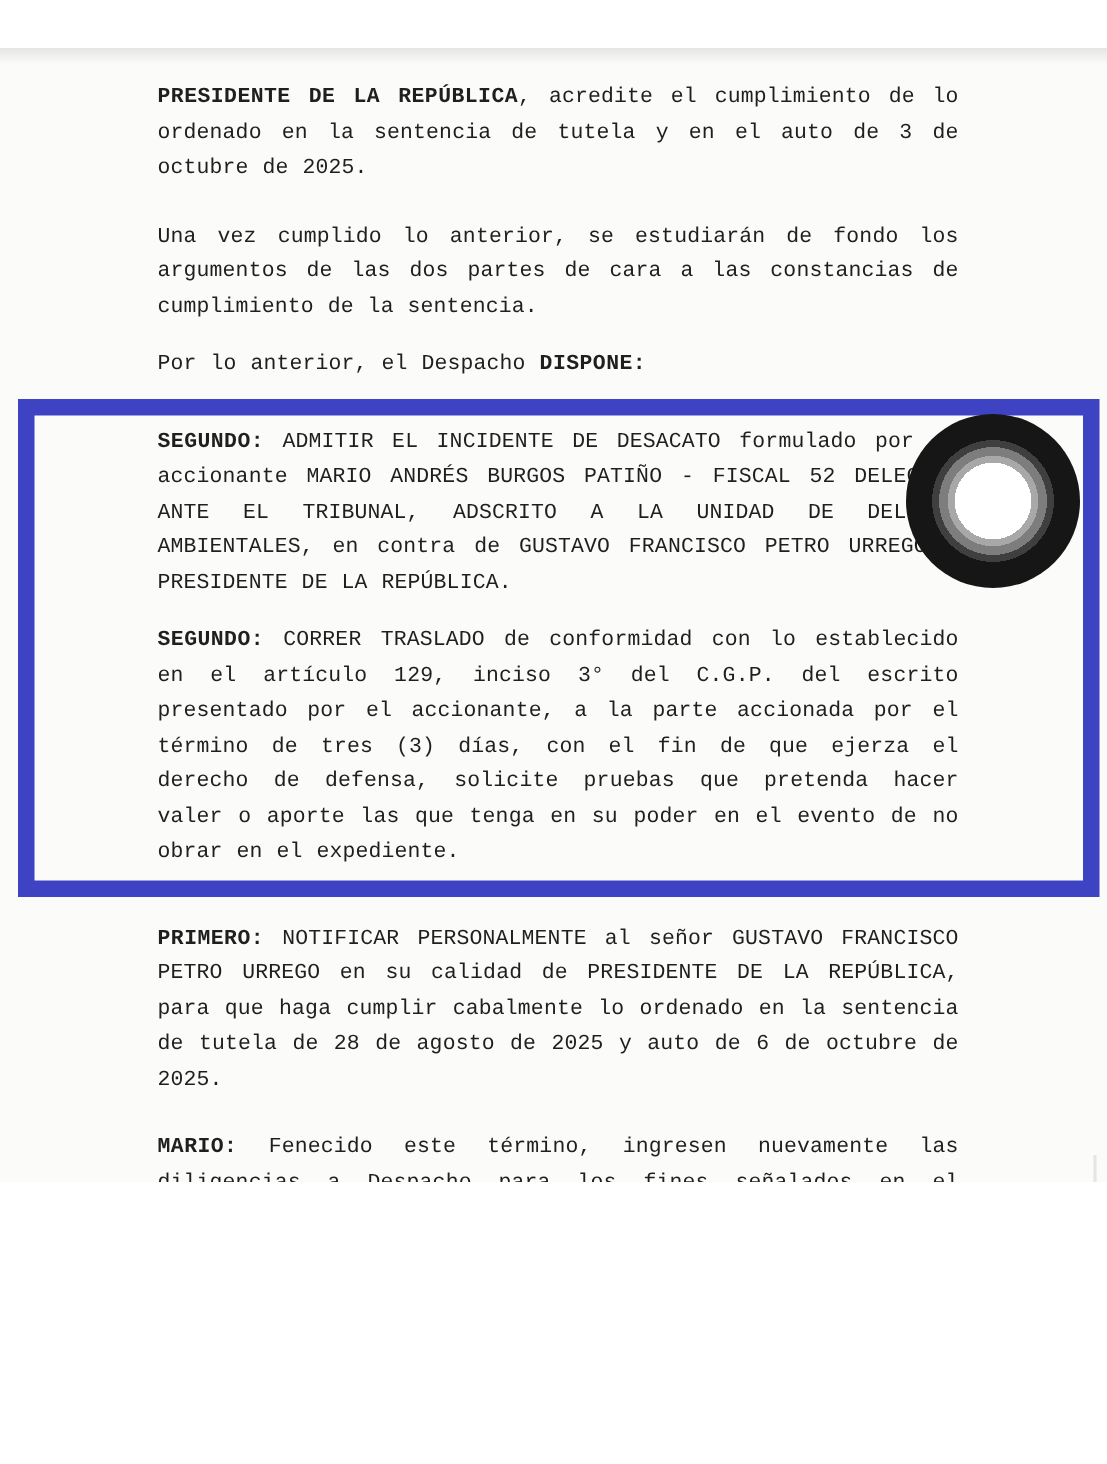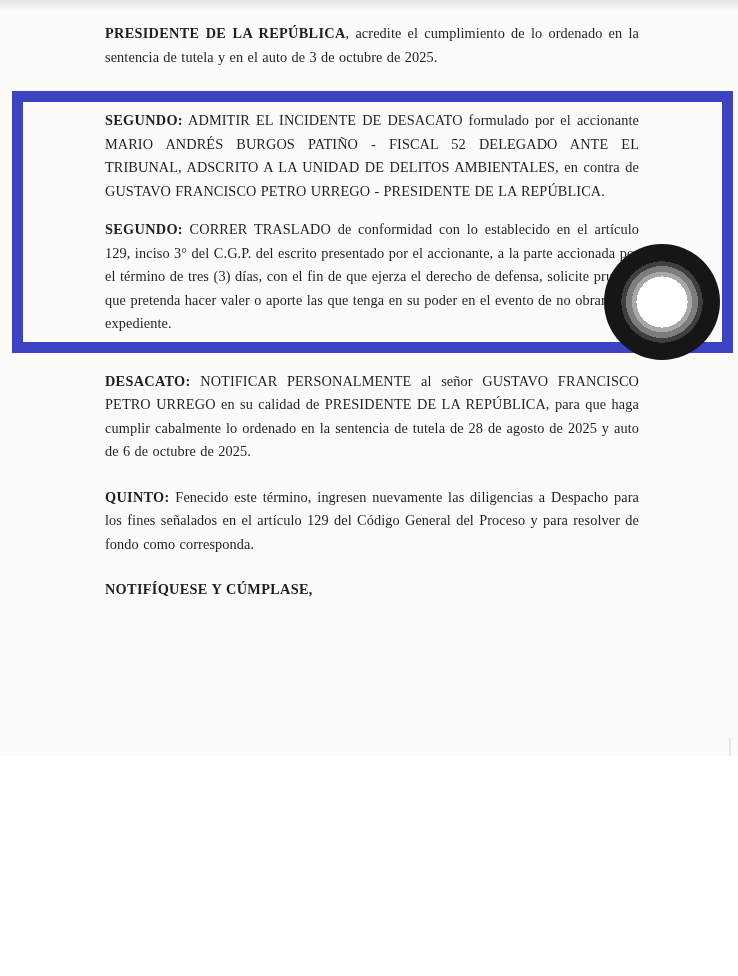--- a/index.html
+++ b/index.html
@@ -1,19 +1,20 @@
 <!DOCTYPE html>
 <html style="--blue: #3e43c3;"><head>
 <meta charset="utf-8">
 <style>
   html,body{margin:0;padding:0;background:#ffffff;}
   .page{
     position:relative; width:738px; height:756px; overflow:hidden;
     background:#fbfbf9; color:#1f1f1f;
-    font-family:Liberation Serif, serif;
+    font-family:Liberation Mono, monospace;
+    margin-top:32px;
   }
   .top-shade{position:absolute;left:0;top:0;width:738px;height:11px;
     background:linear-gradient(#e5e5e4, rgba(229,229,228,0));}
   .edge-line{position:absolute;left:729px;top:738px;width:2px;height:238px;
     background:#dcdcdc;opacity:.7;}
   .doc{position:absolute;left:0;top:0;right:0;padding:22px 99px 0 105px;}
   .para{
     font-size:14.3px; line-height:23.5px; text-align:justify;
     margin:0 0 22px 0; word-spacing:.6px; letter-spacing:.1px;
   }
@@ -53,31 +54,33 @@
 </style>
 </head>
 <body>
 
 <div class="page">
   <div class="top-shade"></div>
 
   <div class="doc">
     <p class="para"><b>PRESIDENTE DE LA REPÚBLICA</b><span>, acredite el cumplimiento de lo ordenado en la sentencia de tutela y en el auto de 3 de octubre de 2025.</span></p>
 
+    <p class="para p2"><span>Una vez cumplido lo anterior, se estudiarán de fondo los argumentos de las dos partes de cara a las constancias de cumplimiento de la sentencia.</span></p>
 
+    <p class="para p3"><span>Por lo anterior, el Despacho </span><b>DISPONE:</b></p>
 
     <div class="highlight-box">
       <p class="para primero"><b>SEGUNDO:</b><span> ADMITIR EL INCIDENTE DE DESACATO formulado por el accionante MARIO ANDRÉS BURGOS PATIÑO - FISCAL 52 DELEGADO ANTE EL TRIBUNAL, ADSCRITO A LA UNIDAD DE DELITOS AMBIENTALES, en contra de GUSTAVO FRANCISCO PETRO URREGO - PRESIDENTE DE LA REPÚBLICA.</span></p>
       <p class="para segundo"><b>SEGUNDO:</b><span> CORRER TRASLADO de conformidad con lo establecido en el artículo 129, inciso 3° del C.G.P. del escrito presentado por el accionante, a la parte accionada por el término de tres (3) días, con el fin de que ejerza el derecho de defensa, solicite pruebas que pretenda hacer valer o aporte las que tenga en su poder en el evento de no obrar en el expediente.</span></p>
     </div>
 
-    <p class="para"><b>DESACATO:</b><span> NOTIFICAR PERSONALMENTE al señor GUSTAVO FRANCISCO PETRO URREGO en su calidad de PRESIDENTE DE LA REPÚBLICA, para que haga cumplir cabalmente lo ordenado en la sentencia de tutela de 28 de agosto de 2025 y auto de 6 de octubre de 2025.</span></p>
+    <p class="para"><b>PRIMERO:</b><span> NOTIFICAR PERSONALMENTE al señor GUSTAVO FRANCISCO PETRO URREGO en su calidad de PRESIDENTE DE LA REPÚBLICA, para que haga cumplir cabalmente lo ordenado en la sentencia de tutela de 28 de agosto de 2025 y auto de 6 de octubre de 2025.</span></p>
 
 
-    <p class="para"><b>QUINTO:</b><span> Fenecido este término, ingresen nuevamente las diligencias a Despacho para los fines señalados en el artículo 129 del Código General del Proceso y para resolver de fondo como corresponda.</span></p>
+    <p class="para"><b>MARIO:</b><span> Fenecido este término, ingresen nuevamente las diligencias a Despacho para los fines señalados en el artículo 129 del Código General del Proceso y para resolver de fondo como corresponda.</span></p>
 
     <p class="para closing">NOTIFÍQUESE Y CÚMPLASE,</p>
   </div>
 
   <div class="lens"></div>
 
   <div class="ghost gray" style="left:150px;top:822px;width:60px;height:8px;"></div>
   <div class="ghost gray" style="left:138px;top:851px;width:76px;height:9px;"></div>
   <div class="ghost gray" style="left:130px;top:879px;width:70px;height:9px;"></div>
   <div class="ghost gray" style="left:136px;top:905px;width:62px;height:8px;"></div>

